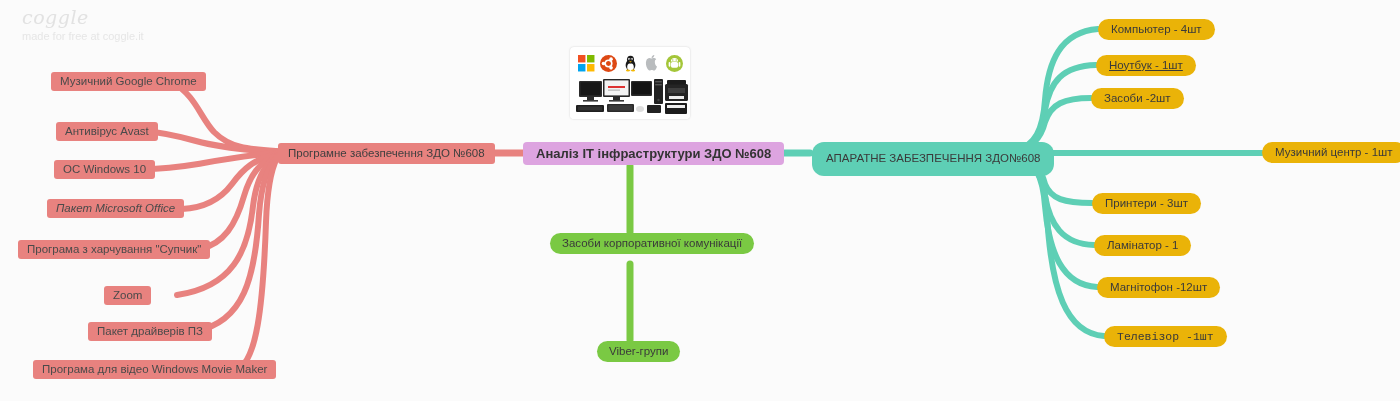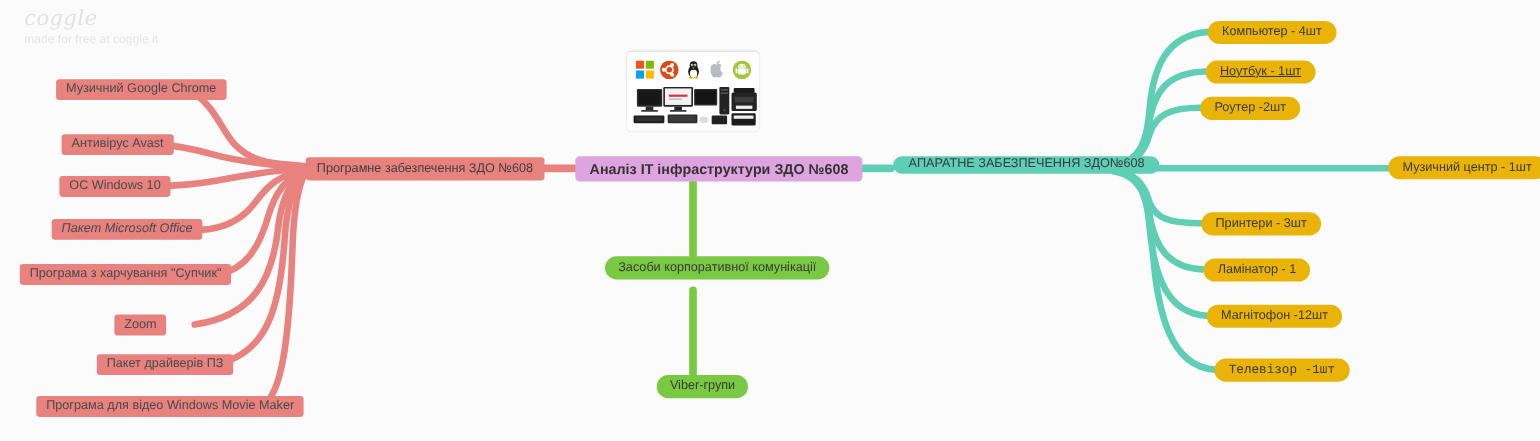--- a/index.html
+++ b/index.html
@@ -20,21 +20,21 @@
 
   
   .node{position:absolute;display:flex;align-items:center;justify-content:center;
         box-sizing:border-box;white-space:nowrap;line-height:1;}
   .node span{display:block;}
 
   .n-red{background:#e8827f;color:#4a4a4a;border-radius:3px;font-size:11.5px;padding:0 9px;height:19px;}
   .n-redparent{background:#e8827f;color:#3f3f3f;border-radius:3px;font-size:11.5px;padding:0 10px;height:21px;}
   .n-purple{background:#dda4e0;color:#333;border-radius:4px;font-size:13px;font-weight:bold;padding:0 13px;height:23px;}
   .n-teal{background:#eab308;color:#3a3a3a;border-radius:11px;font-size:11.5px;padding:0 13px;height:21px;}
-  .n-tealparent{background:#5ecfb5;color:#3a3a3a;border-radius:12px;font-size:11.5px;padding:0 14px;height:16px;}
+  .n-tealparent{background:#5ecfb5;color:#3a3a3a;border-radius:12px;font-size:11.5px;padding:0 14px;height:34px;}
   .n-green{background:#7ac943;color:#3a3a3a;border-radius:11px;font-size:11.5px;padding:0 12px;height:21px;}
   .u{text-decoration:underline;}
 
   
   .thumb{position:absolute;left:570px;top:47px;width:120px;height:72px;
          background:#fff;border-radius:4px;box-shadow:0 0 2px rgba(0,0,0,.18);
          overflow:hidden;}
   .thumb .logos{display:flex;justify-content:center;align-items:center;gap:5px;
                 height:26px;padding-top:3px;}
   .thumb .logos .ic{width:17px;height:17px;display:block;}
@@ -200,21 +200,21 @@
     <span>АПАРАТНЕ ЗАБЕЗПЕЧЕННЯ ЗДО№608</span>
   </div>
 
   <div class="node n-teal" style="left:1098px;top:19px;">
     <span>Компьютер - 4шт</span>
   </div>
   <div class="node n-teal" style="left:1096px;top:55px;">
     <span class="u">Ноутбук - 1шт</span>
   </div>
   <div class="node n-teal" style="left:1091px;top:88px;">
-    <span>Роутер -2шт</span>
+    <span>Засоби -2шт</span>
   </div>
   <div class="node n-teal" style="left:1262px;top:142px;">
     <span>Музичний центр - 1шт</span>
   </div>
   <div class="node n-teal" style="left:1092px;top:193px;">
     <span>Принтери - 3шт</span>
   </div>
   <div class="node n-teal" style="left:1094px;top:235px;">
     <span>Ламінатор - 1</span>
   </div>

